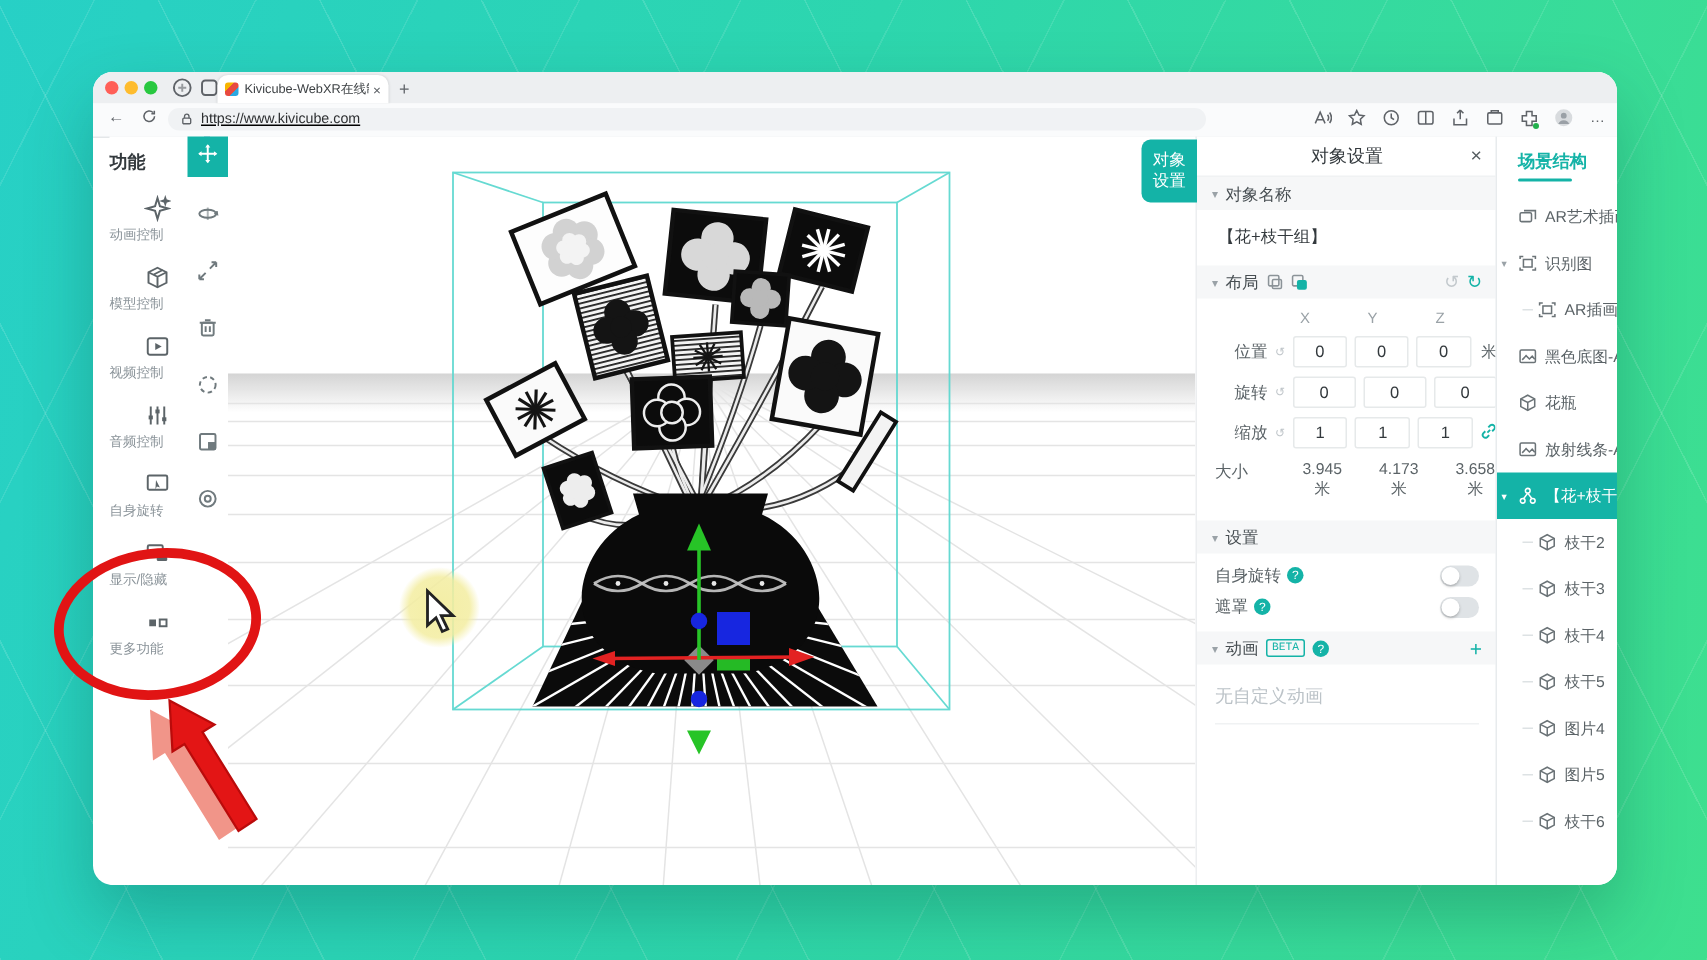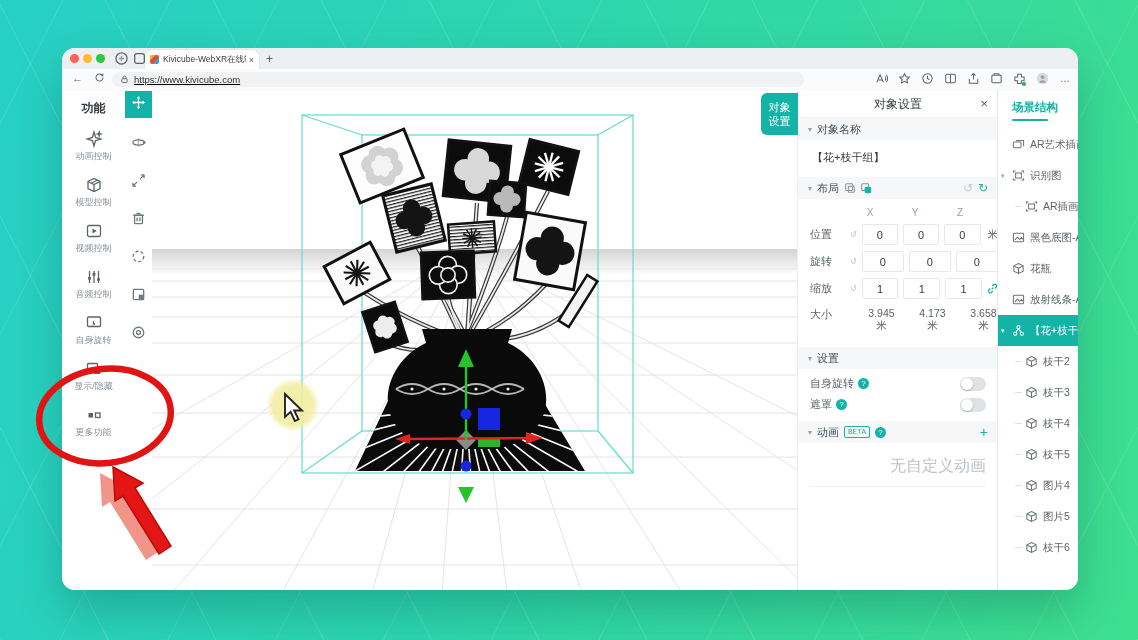--- a/index.html
+++ b/index.html
@@ -32,21 +32,21 @@
   .urlpill{position:absolute;left:50px;top:3px;width:692px;height:15px;background:#f0f2f4;
     border-radius:8px;display:flex;align-items:center;padding:0 8px;box-sizing:border-box;text-decoration:underline;}
   .urlpill svg{width:9px;height:9px;stroke:#5f6368;fill:none;stroke-width:1.2;margin-right:5px;flex:none;}
   .url{font-size:9.5px;color:#2d2f31;}
   .navicons{position:absolute;right:6px;top:3px;display:flex;gap:9px;align-items:center;}
   .navicons .ni{width:14px;height:14px;position:relative;color:#5f6368;font-size:10px;line-height:14px;text-align:center;}
   .navicons svg{width:13px;height:13px;stroke:#5f6368;fill:none;stroke-width:1.1;}
   .extdot{position:absolute;right:0;bottom:0;width:4px;height:4px;border-radius:50%;background:#23b14d;}
   
   .content{position:absolute;left:0;top:43px;right:0;bottom:0;}
-  .sidebar{position:absolute;left:0;top:0;width:63px;height:100%;background:#fff;border-right:4px solid #0369a1;text-align:center;}
+  .sidebar{position:absolute;left:11px;top:0;width:63px;height:100%;background:#fff;border-right:4px solid #0369a1;}
   .fn-h{font-size:12px;font-weight:bold;color:#33393d;padding-top:9px;}
   .side-item{margin-top:13px;cursor:pointer;}
   .side-item .si{display:block;margin:0 auto;width:18px;height:18px;}
   .side-item svg{width:18px;height:18px;stroke:#5c6468;fill:none;stroke-width:1.3;}
   .side-item .sl{display:block;font-size:9px;color:#8a9399;margin-top:2px;letter-spacing:0;}
   .toolcol{position:absolute;left:63px;top:0;width:27px;height:100%;background:#fff;border-right:1px solid #f2f4f5;}
   .tool{width:27px;height:27px;display:flex;align-items:center;justify-content:center;color:#707a7e;margin-bottom:11px;}
   .tool svg{width:15px;height:15px;stroke:currentColor;fill:none;stroke-width:1.4;}
   .tool.active{background:#14b3a7;color:#fff;margin-bottom:13px;}
   .viewport{position:absolute;left:90px;top:0;width:645px;height:502px;background:#fff;}
@@ -62,39 +62,39 @@
   .caret{font-size:8px;color:#9aa2a7;}
   .nameval{padding:10px 14px 12px;font-size:11px;color:#33393d;}
   .hicons{display:flex;gap:4px;align-items:center;}
   .hicons svg{width:12px;height:12px;stroke:#8b9398;fill:none;stroke-width:1.2;}
   .spacer{flex:1;}
   .undo{color:#c3c9cd;font-size:12px;}
   .redo{color:#14b3a7;font-size:12px;}
   .axisrow{display:flex;margin:8px 0 2px 52px;gap:5px;}
   .axisrow span{width:40px;text-align:center;font-size:10px;color:#9aa2a7;}
   .vrow{display:flex;align-items:center;margin:6px 0 6px 12px;gap:5px;}
-  .vlabel{width:35px;font-size:11px;color:#5b6367;flex:none;}
+  .vlabel{width:35px;font-size:11px;color:#5b6367;flex:none;text-align:right;}
   .rst{font-size:8px;color:#c0c6ca;}
   .vbox{width:40px;height:19px;border:1px solid #e6e9ea;border-radius:2px;font-size:11px;color:#33393d;
     display:flex;align-items:center;justify-content:center;background:#fff;}
   .vunit{font-size:10.5px;color:#5b6367;margin-left:2px;}
   .linkic{color:#14b3a7;}
   .linkic svg{width:11px;height:11px;stroke:#14b3a7;fill:none;stroke-width:1.4;}
   .sizerow{display:flex;margin:8px 0 14px 12px;gap:22px;font-size:10.5px;color:#5b6367;justify-content:space-between;}
   .sizerow .sv{width:45px;text-align:center;}
   .sizerow .sl2{width:35px;flex:none;font-size:11px;}
   .trow{display:flex;align-items:center;padding:0 12px;height:21px;font-size:11px;color:#5b6367;gap:4px;}
   .help{width:11px;height:11px;border-radius:50%;background:#14b3a7;color:#fff;font-size:8px;line-height:11px;text-align:center;}
   .toggle{width:26px;height:14px;border-radius:7px;background:#dfe3e6;position:relative;}
   .toggle .knob{position:absolute;top:1px;left:1px;width:12px;height:12px;border-radius:50%;background:#fff;box-shadow:0 1px 2px rgba(0,0,0,.25);}
   .toggle.on{background:#14b3a7;}
   .toggle.on .knob{left:13px;}
   .beta{border:1px solid #14b3a7;color:#14b3a7;font-size:7.5px;padding:0 3px;border-radius:2px;line-height:10px;font-family:Liberation Mono, monospace;}
   .plus{color:#14b3a7;font-size:14px;}
-  .emptyanim{margin:13px 12px 0;font-size:16px;color:#bcc3c8;border-bottom:1px solid #f0f2f3;padding-bottom:9px;text-align:right;}
+  .emptyanim{margin:13px 12px 0;font-size:12px;color:#bcc3c8;border-bottom:1px solid #f0f2f3;padding-bottom:9px;}
   
   .scenepanel{position:absolute;left:935px;top:0;width:81px;height:100%;background:#fff;border-left:1px solid #e8ebed;overflow:hidden;}
   .sp-title{font-size:11.5px;font-weight:bold;color:#14b3a7;padding:9px 0 4px 14px;}
   .sp-bar{width:36px;height:2px;background:#14b3a7;margin-left:14px;border-radius:1px;}
   .sp-list{margin-top:8px;}
   .sp-item{height:31px;display:flex;align-items:center;font-size:10.5px;color:#5b6367;white-space:nowrap;position:relative;}
   .sp-item .ic{width:13px;height:13px;margin-right:5px;flex:none;}
   .sp-item svg{width:13px;height:13px;stroke:#6b7377;fill:none;stroke-width:1.1;}
   .sp-item.ind0{padding-left:14px;}
   .sp-item.ind1{padding-left:27px;}

